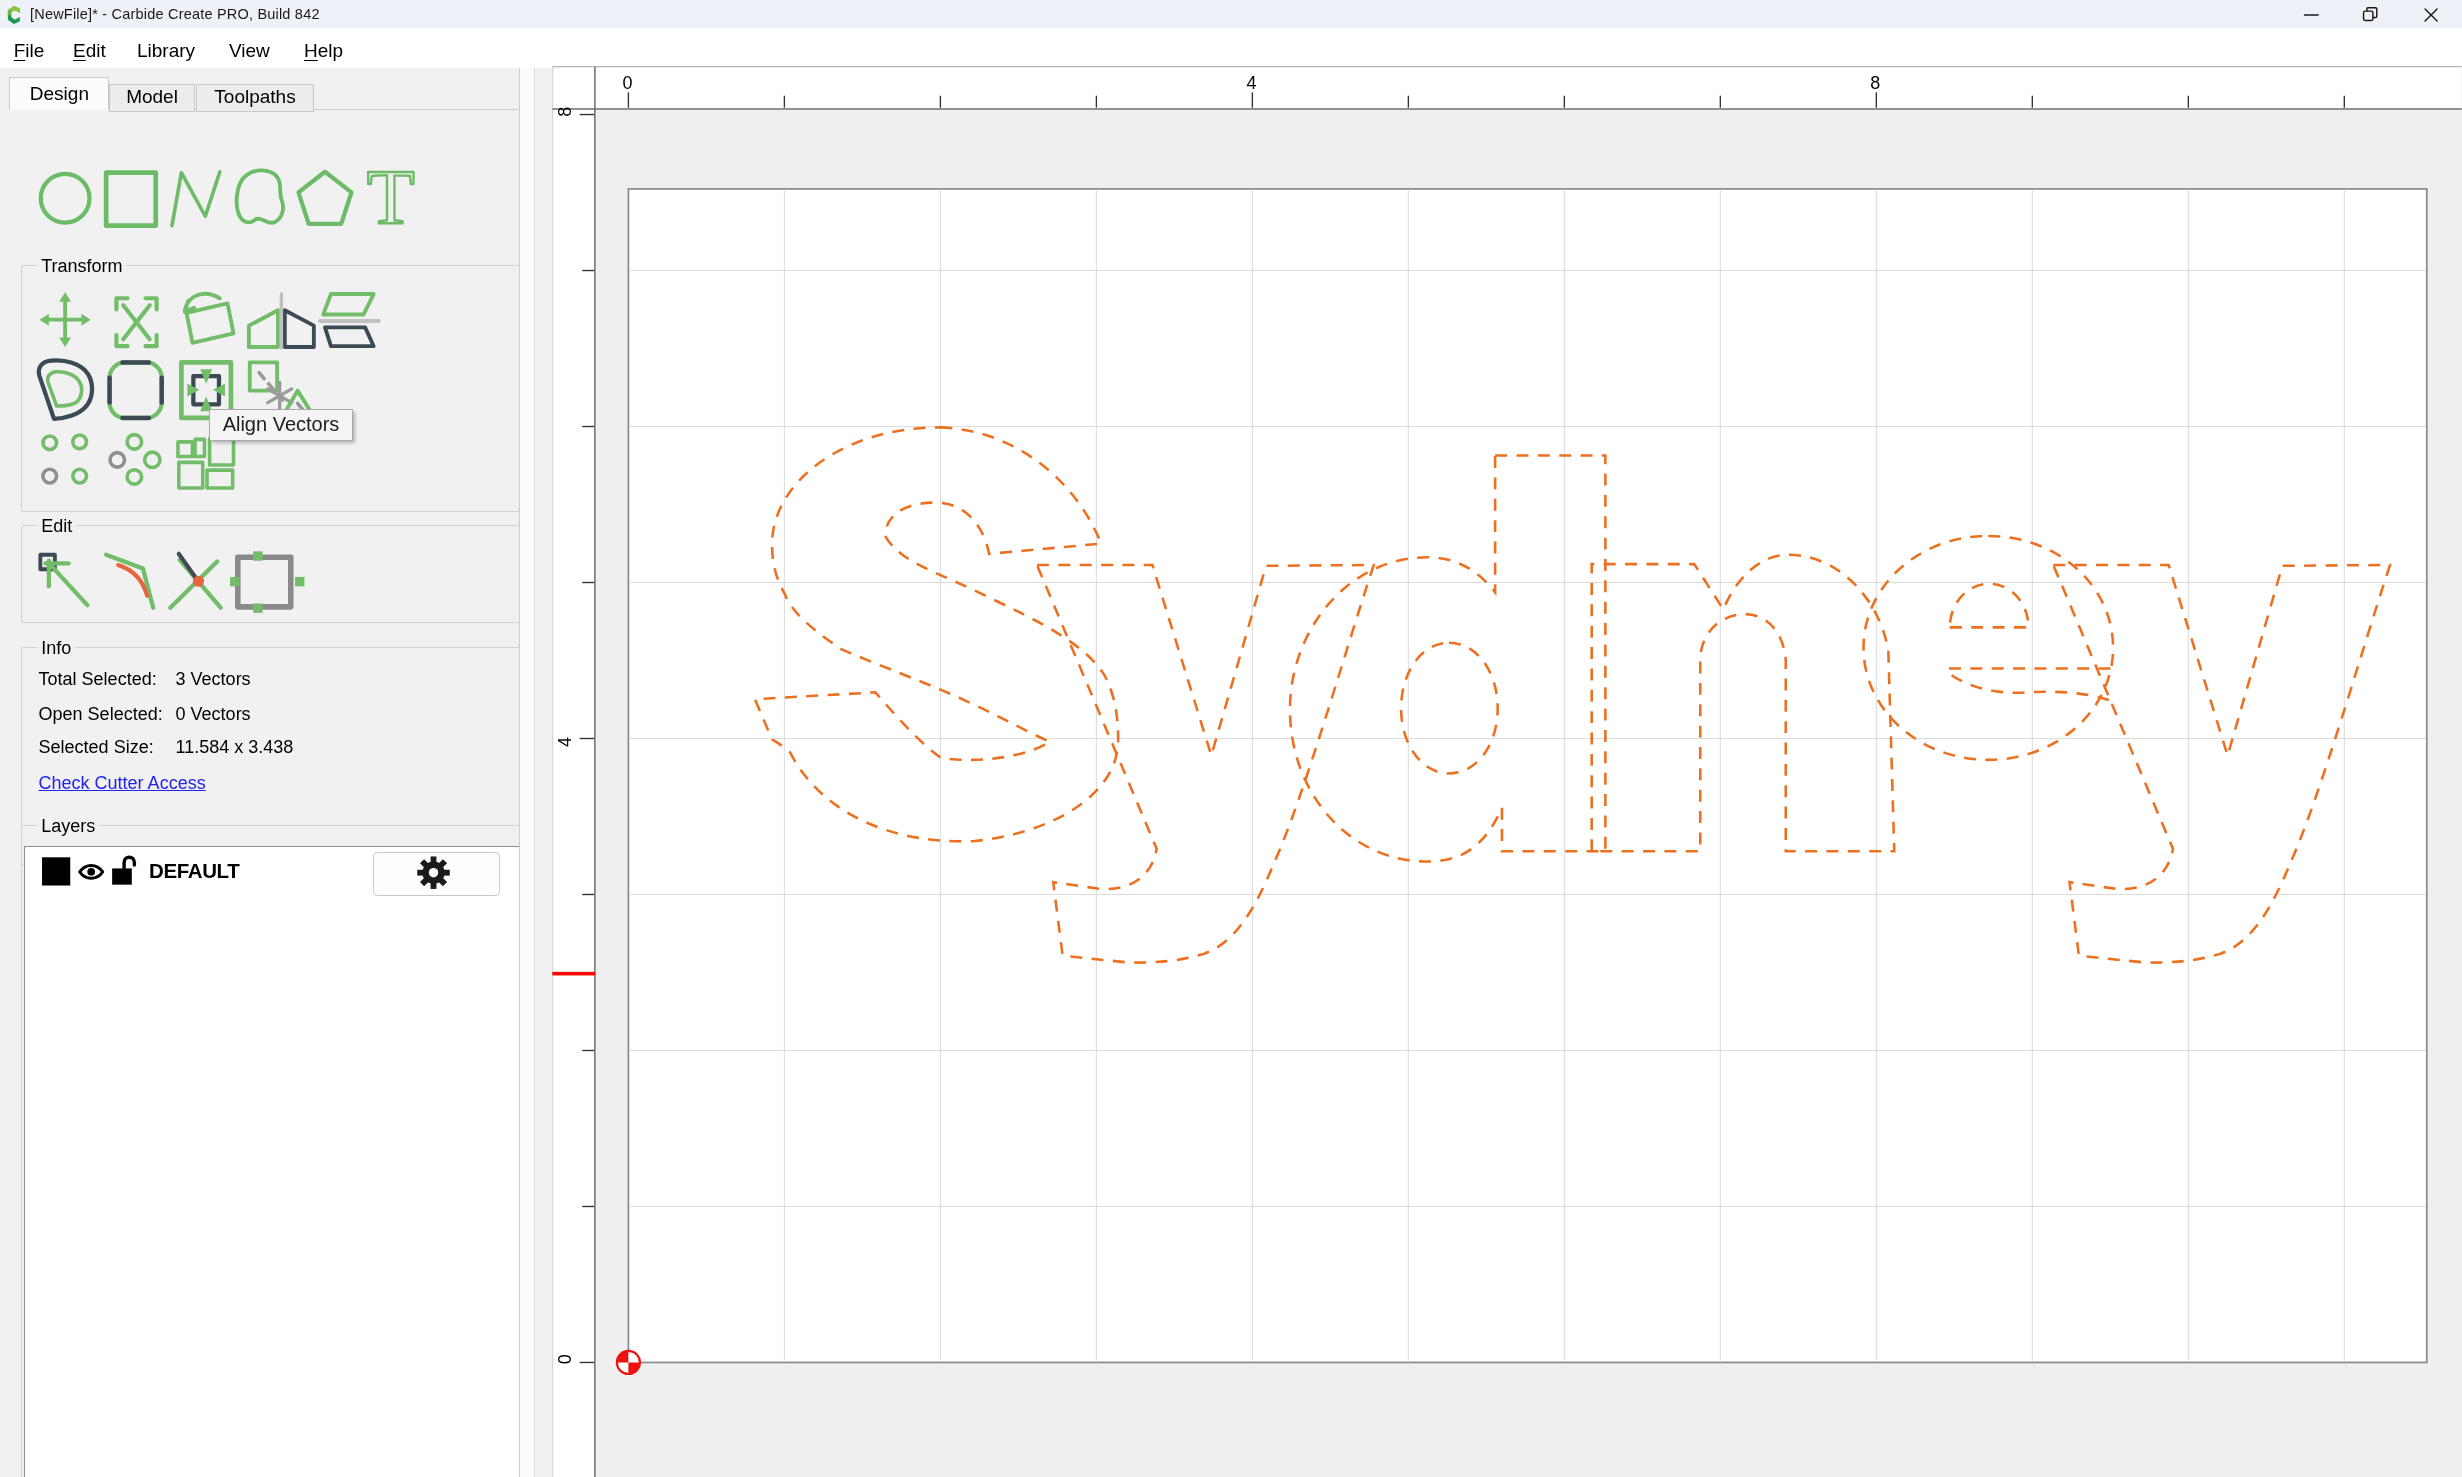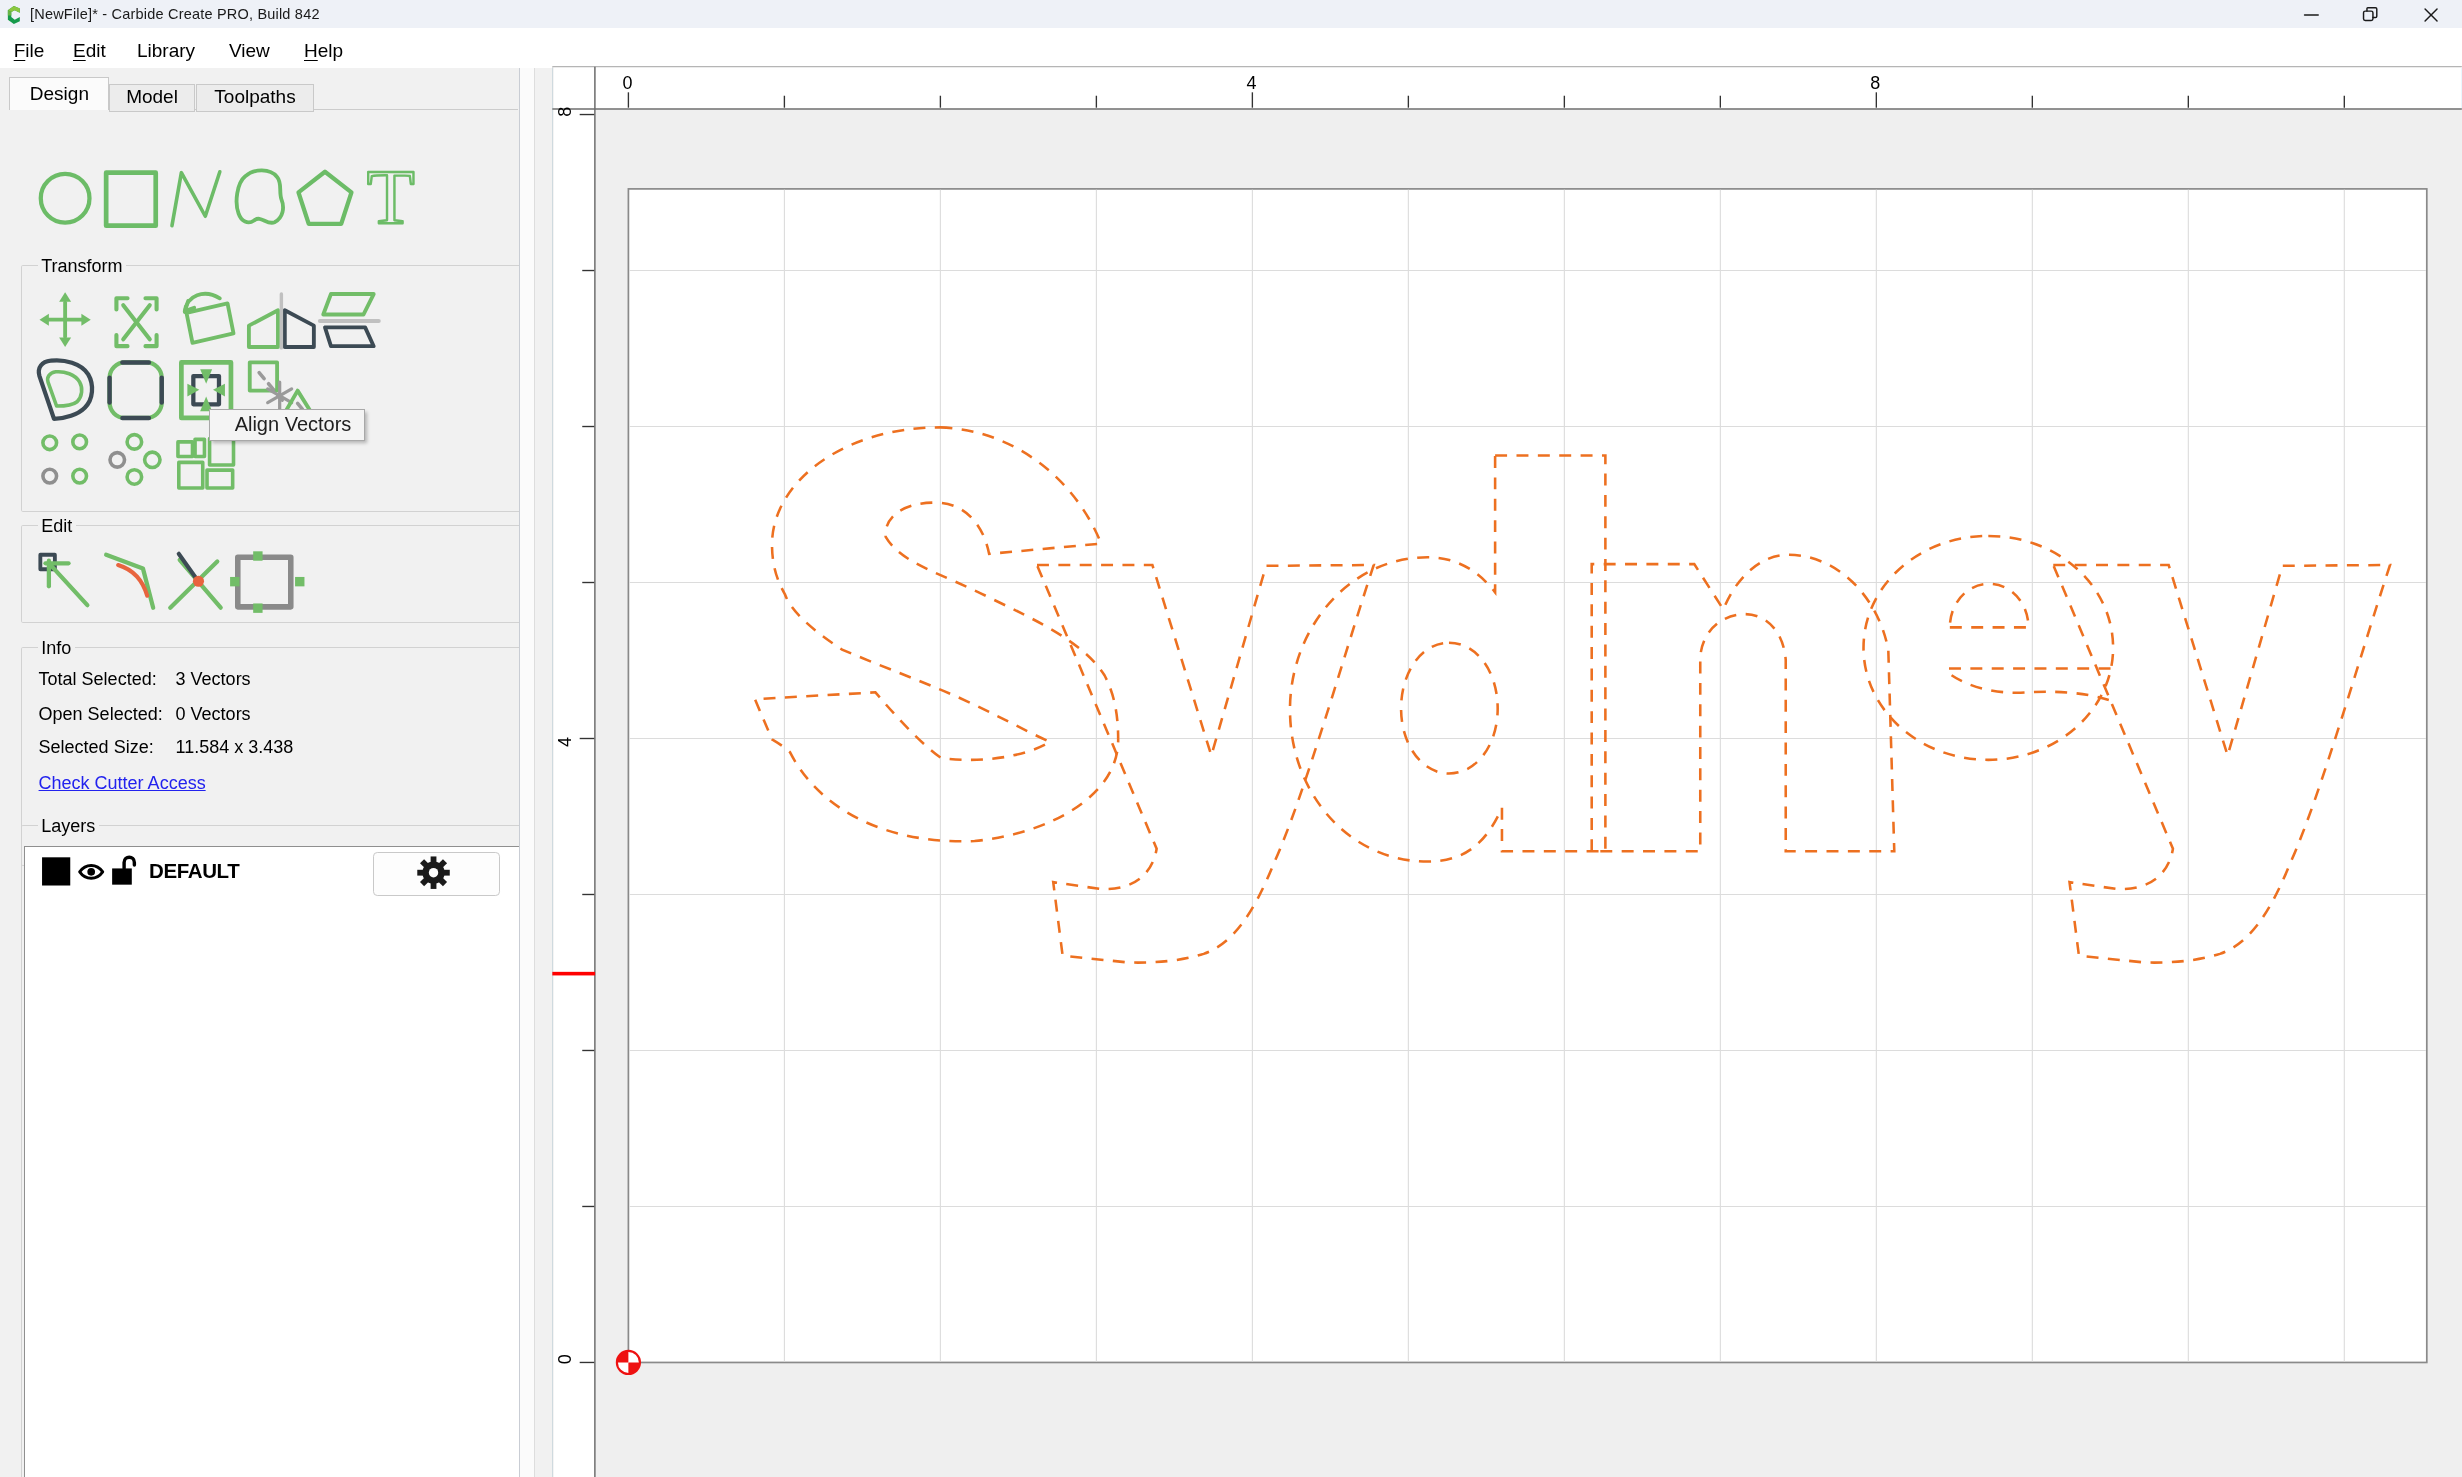--- a/index.html
+++ b/index.html
@@ -1,17 +1,17 @@
 <!DOCTYPE html>
 <html style="font-size:13.7px"><head>
 <meta charset="utf-8">
 <style>
   html,body{margin:0;padding:0;background:#fff;}
   #app{position:relative;width:2462px;height:1477px;overflow:hidden;
-       font-family:"Liberation Sans",sans-serif;background:#7dd3fc;}
+       font-family:"Liberation Sans",sans-serif;background:#fdba74;}
   .abs{position:absolute;}
   
   #titlebar{left:0;top:0;width:2462px;height:28px;background:#eef1f7;}
   #title-text{left:30px;top:6px;font-size:14.5px;color:#1a1a1a;letter-spacing:0.2px;}
   
   #menubar{left:0;top:28px;width:2462px;height:40px;background:#ffffff;}
   .menu-item{position:absolute;top:12px;font-size:19px;color:#000;}
   .menu-item u{text-decoration-thickness:1.3px;text-underline-offset:2.6px;}
   
   #panel{left:0;top:68px;width:552px;height:1409px;background:#f1f1f1;}
@@ -34,21 +34,21 @@
   .irow{position:absolute;left:16.2px;font-size:18px;color:#000;white-space:nowrap;}
   .irow .val{position:absolute;left:137px;white-space:nowrap;}
   #cutter{position:absolute;left:16.2px;top:125px;font-size:18px;color:#2222ee;text-decoration:underline;}
   
   #layers-list{position:absolute;left:1.7px;top:19.7px;width:494px;height:667px;background:#fff;border:0.9px solid #8f8f8f;}
   #layer-default{position:absolute;left:124px;top:12px;font-size:20.5px;font-weight:bold;letter-spacing:-0.4px;color:#000;}
   #gear-btn{position:absolute;left:348px;top:5.1px;width:125px;height:42px;background:#fdfdfd;border:0.9px solid #c9c9c9;border-radius:4.3px;}
   
   #tooltip{position:absolute;left:209px;top:409px;width:142px;height:30px;background:#f4f4f4;
            border:0.9px solid #a8a8a8;box-shadow:2.6px 3.4px 3.4px rgba(0,0,0,0.25);z-index:30;
-           font-size:20px;color:#202020;text-align:center;line-height:29px;padding-left:12px;}
+           font-size:20px;color:#202020;text-align:center;line-height:29px;}
   #svg-overlay{left:0;top:0;z-index:5;}
 </style>
 </head>
 <body>
 <div id="app">
   <div id="titlebar" class="abs">
     <div id="title-text" class="abs">[NewFile]* - Carbide Create PRO, Build 842</div>
   </div>
   <div id="menubar" class="abs">
     <div class="menu-item" style="left:13.7px;"><u>F</u>ile</div>

